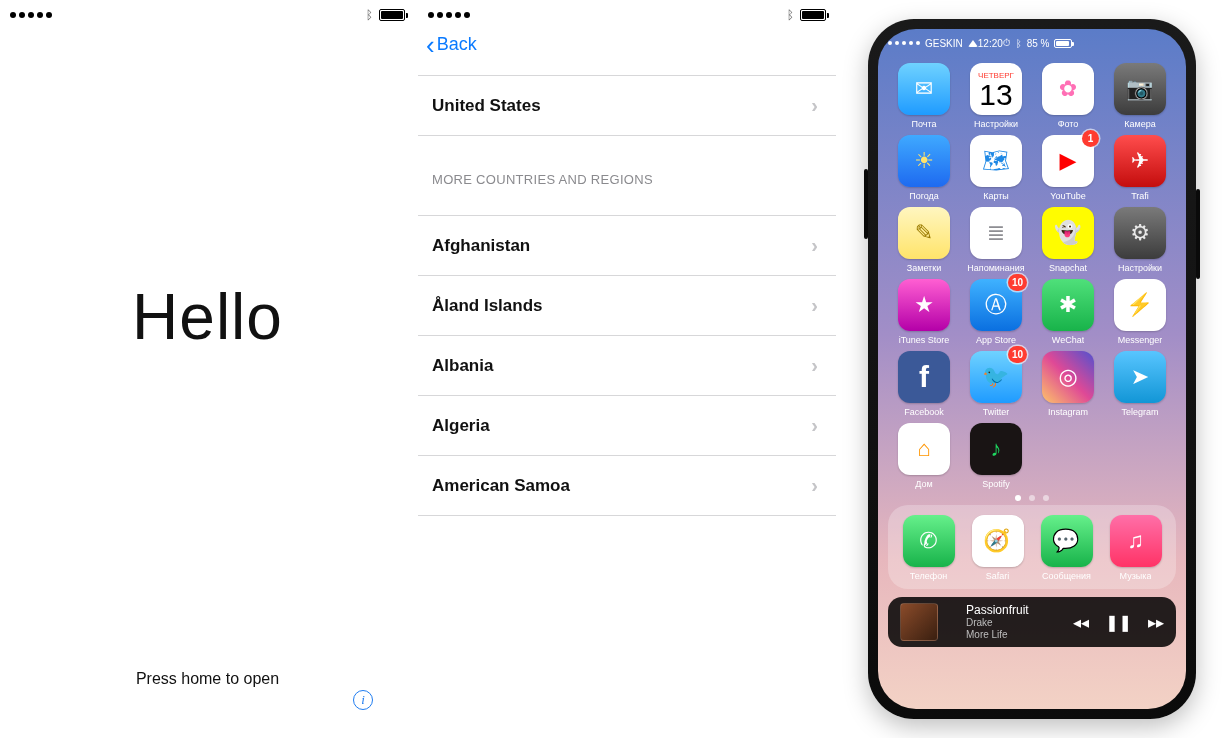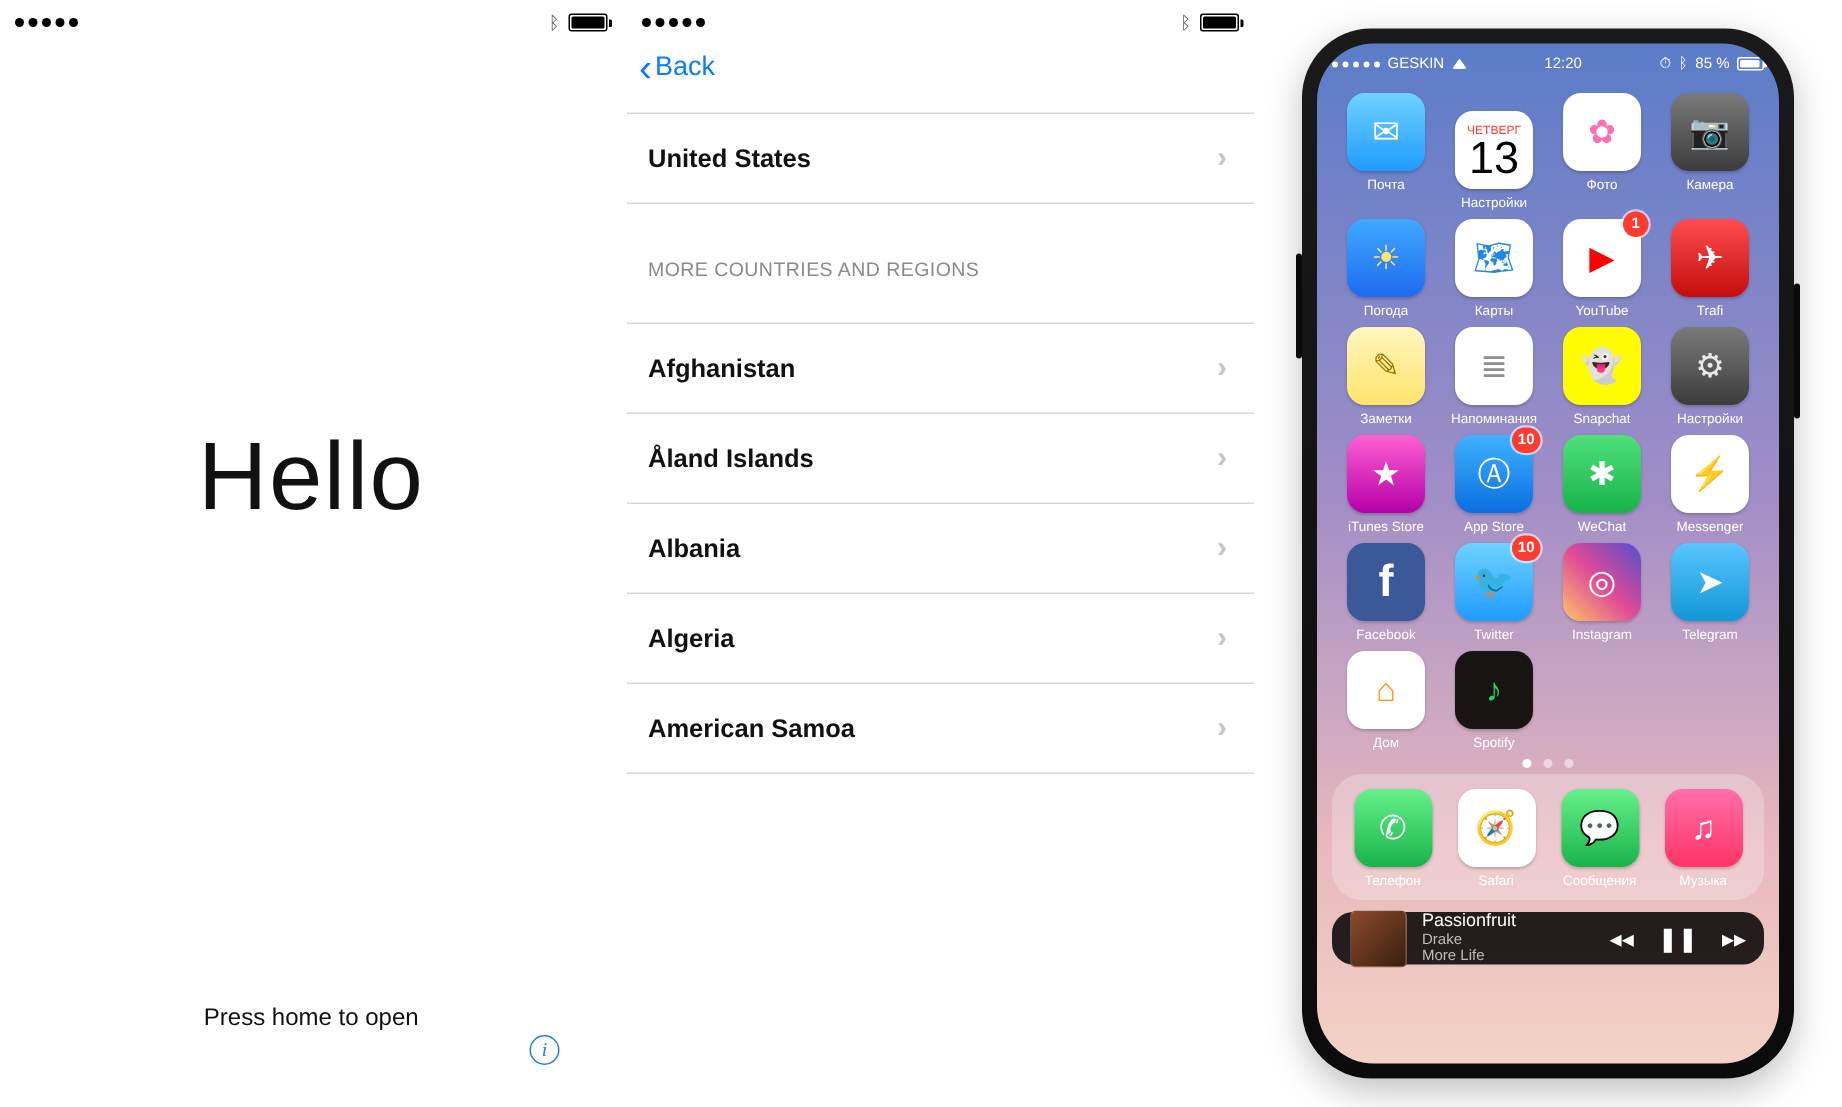--- a/index.html
+++ b/index.html
@@ -147,21 +147,21 @@
     height: 100%;
     border-radius: 38px;
     overflow: hidden;
     background: linear-gradient(180deg,#5b7cc8 0%,#a28ec7 45%,#e7b7bd 78%,#f3d2c5 100%);
     position: relative;
     color: #fff;
   }
   .hs-status {
     display: flex;
     align-items: center;
-    justify-content: space-between;
+    justify-content: flex-start;
     font-size: 10px;
     padding: 8px 10px 0 10px;
     font-weight: 500;
   }
   .hs-status .dots .dot { width:4px; height:4px; background:#fff; }
   .hs-status .left, .hs-status .right { display:flex; align-items:center; gap:5px; }
   .wifi {
     width:0;height:0;border-left:5px solid transparent;border-right:5px solid transparent;
     border-bottom:7px solid #fff; border-radius:2px; transform: rotate(0deg);
   }
@@ -203,22 +203,22 @@
     margin: 0 10px 8px 10px;
     background: rgba(255,255,255,.25);
     border-radius: 20px;
     padding: 10px 10px 8px 10px;
     display:grid; grid-template-columns:repeat(4,1fr); gap:8px;
   }
   .now-playing {
     margin: 0 10px 10px 10px;
     background: rgba(0,0,0,.85);
     border-radius: 14px;
-    height: 35px;
-    display:flex; align-items:center; gap:10px;
+    height: 50px;
+    display:flex; align-items:center; gap:28px;
     padding: 6px 12px;
     color:#fff;
   }
   .np-art {
     width:38px;height:38px;border-radius:4px;
     background:linear-gradient(135deg,#8a4b2a,#3a1f10);
     border:1px solid rgba(255,255,255,.15);
   }
   .np-text { flex:1; display:flex;flex-direction:column; line-height:1.15;}
   .np-title{font-size:12px;}
@@ -336,21 +336,21 @@
           <span class="mini-batt"></span>
         </div>
       </div>
 
       <div class="grid" id="app-grid">
           <div class="app">
             <div class="icon" style="background: linear-gradient(rgb(111, 210, 255), rgb(31, 155, 255)); color: rgb(255, 255, 255);">✉</div>
             <span class="app-label">Почта</span>
           </div>
           <div class="app">
-            <div class="icon cal" style="background: rgb(255, 255, 255); color: rgb(0, 0, 0); margin-top: 12px;">
+            <div class="icon cal" style="background: rgb(255, 255, 255); color: rgb(0, 0, 0);">
               <span class="wd">ЧЕТВЕРГ</span>
               <span class="dn">13</span>
             </div>
             <span class="app-label">Настройки</span>
           </div>
           <div class="app">
             <div class="icon" style="background: rgb(255, 255, 255); color: rgb(255, 111, 181);">✿</div>
             <span class="app-label">Фото</span>
           </div>
           <div class="app">

